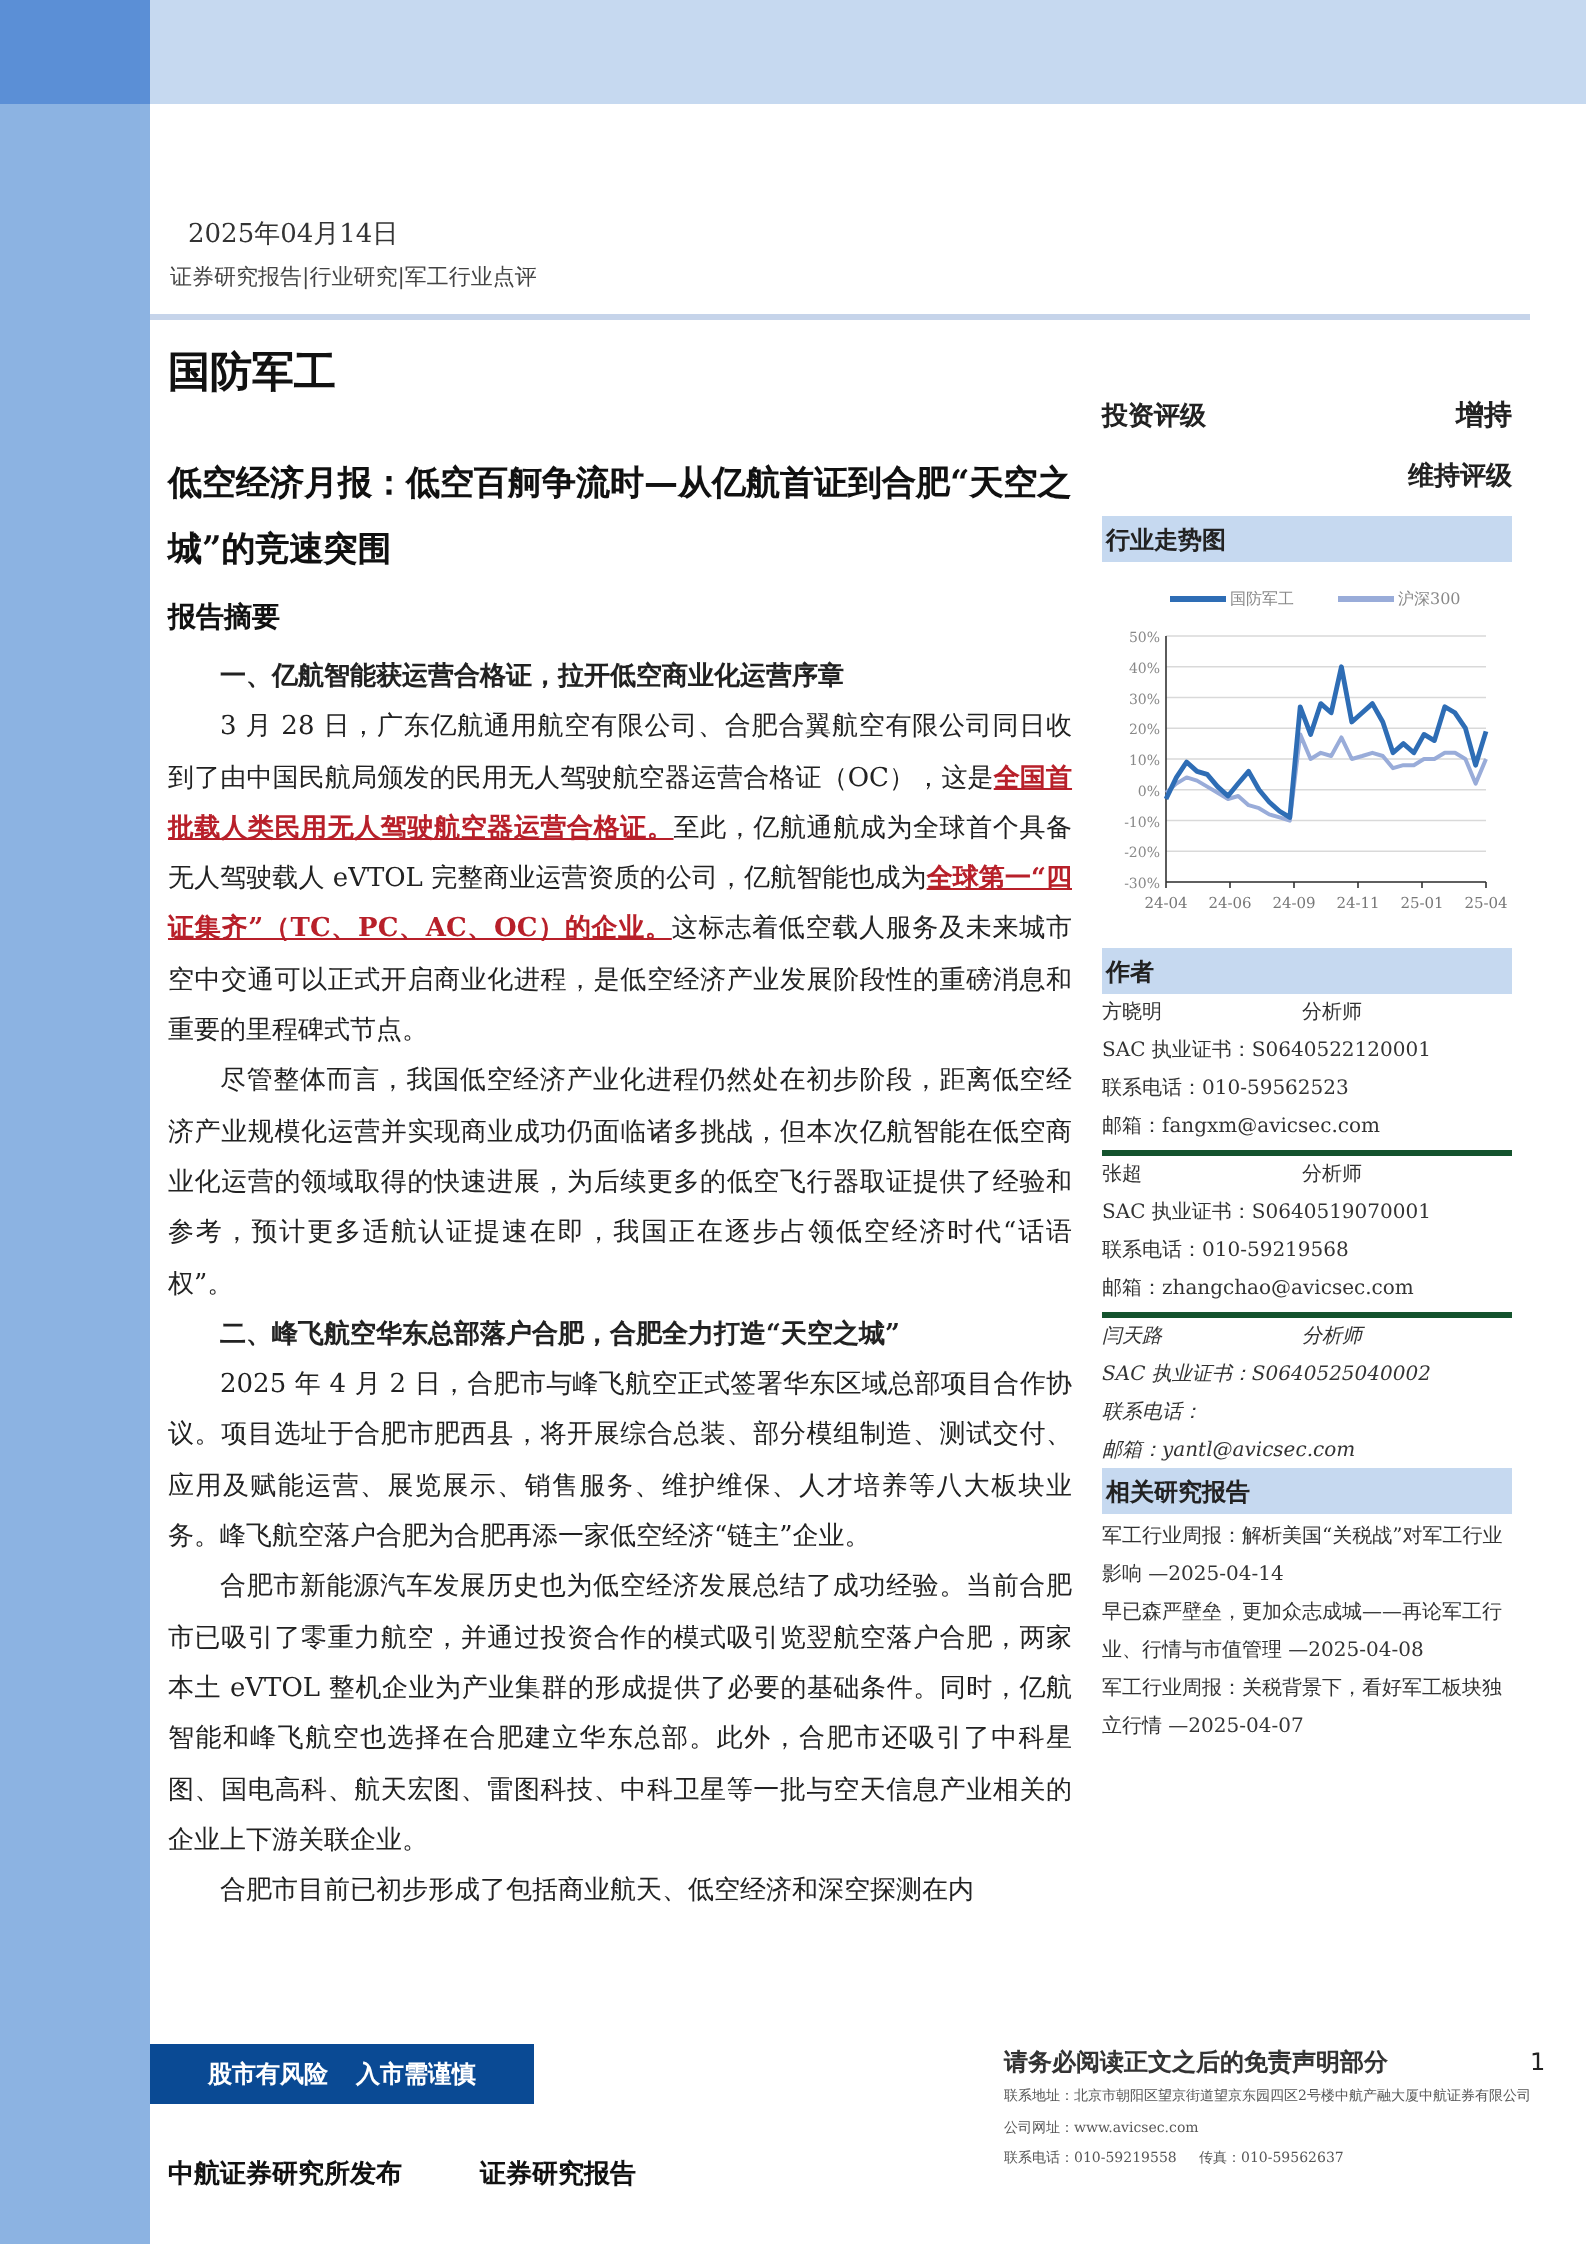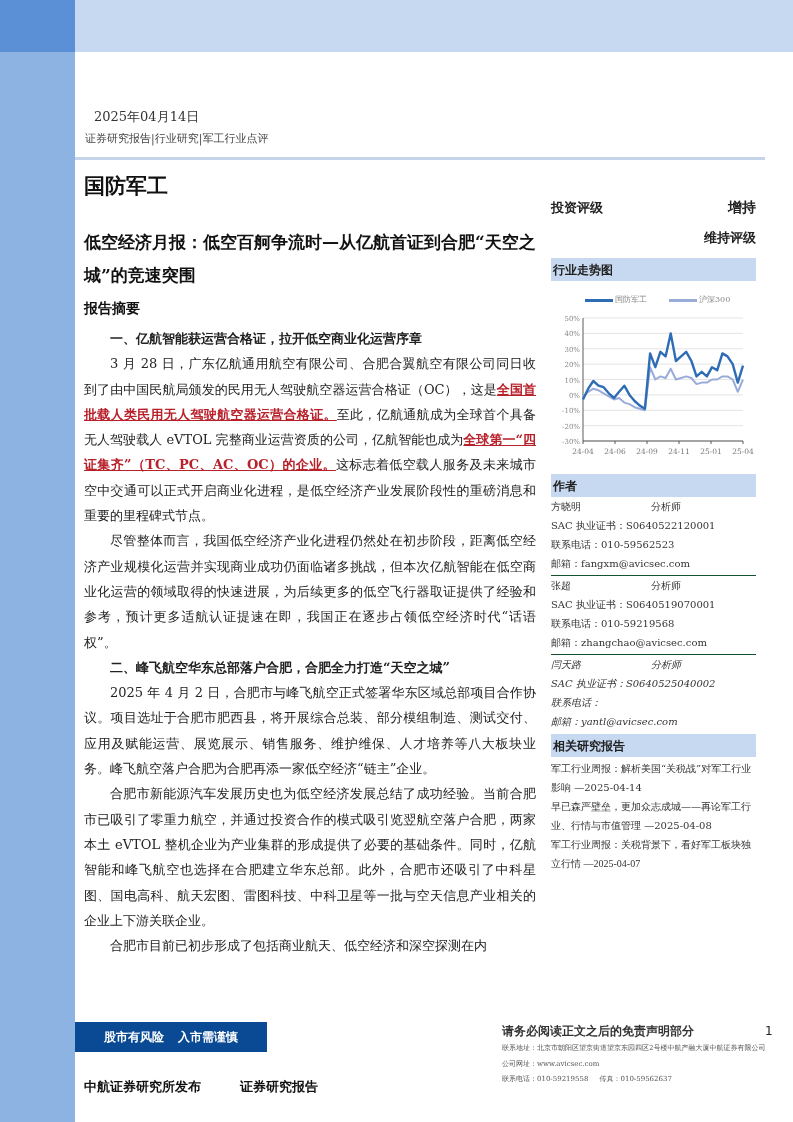--- a/index.html
+++ b/index.html
@@ -21,21 +21,21 @@
   
   .side { position: absolute; left: 551px; width: 205px; }
   .rating-row { top: 199px; display: flex; justify-content: space-between; font-size: 13px; font-weight: bold; }
   .rating-row .val { font-size: 14px; }
   .maint { top: 229px; text-align: right; font-size: 13px; font-weight: bold; }
   .sec-head { background: #c6d9f0; font-size: 12px; font-weight: bold; padding: 4px 2px; height: 23px; }
   .chart-box { top: 284px; height: 180px; }
   .legend { position: absolute; top: 10px; left: 34px; font-size: 8px; color: #888; display: flex; gap: 22px; }
   .legend span.sw { display: inline-block; width: 28px; height: 3px; vertical-align: middle; margin-right: 2px; }
   .authors { top: 474px; font-size: 10px; color: #333; }
-  .author { border-bottom: 1px solid #14532d; padding-bottom: 2px; }
+  .author { border-bottom: 3px solid #14532d; padding-bottom: 2px; }
   .author:last-child { border-bottom: none; font-style: italic; }
   .author div { height: 19px; line-height: 19px; white-space: nowrap; }
   .author .name-row { display: flex; }
   .author .name-row span:first-child { width: 100px; }
   
   .risk { position: absolute; left: 75px; top: 1022px; width: 192px; height: 30px; background: #0a4a94; color: #fff;
           font-size: 12px; font-weight: bold; display: flex; align-items: center; justify-content: center; gap: 14px; }
   .publisher { position: absolute; left: 84px; top: 1078px; font-size: 13px; font-weight: bold; color: #111; display: flex; gap: 39px; }
   .disclaimer { position: absolute; left: 502px; top: 1023px; font-size: 12px; font-weight: bold; color: #333; text-align: right; }
   .contact { position: absolute; left: 502px; top: 1041px; font-size: 7px; color: #555; line-height: 15.5px; }
@@ -149,21 +149,21 @@
         <div>邮箱：yantl@avicsec.com</div>
       </div>
     </div>
 </div>
 
 <div class="side" style="top:734px;">
   <div class="sec-head">相关研究报告</div>
   <div id="related" style="font-size:10px;color:#333;margin-top:2px;">
       <div class="item" style="line-height: 19px;">军工行业周报：解析美国“关税战”对军工行业影响 —2025-04-14</div>
       <div class="item" style="line-height: 19px;">早已森严壁垒，更加众志成城——再论军工行业、行情与市值管理 —2025-04-08</div>
-      <div class="item" style="line-height: 19px; font-family: Liberation Serif, serif;">军工行业周报：关税背景下，看好军工板块独立行情 —2025-04-07</div>
+      <div class="item" style="line-height: 19px;">军工行业周报：关税背景下，看好军工板块独立行情 —2025-04-07</div>
     </div>
 </div>
 
 <div class="risk">
   <span>股市有风险</span>
   <span>入市需谨慎</span>
 </div>
 <div class="publisher">
   <span>中航证券研究所发布</span>
   <span>证券研究报告</span>

